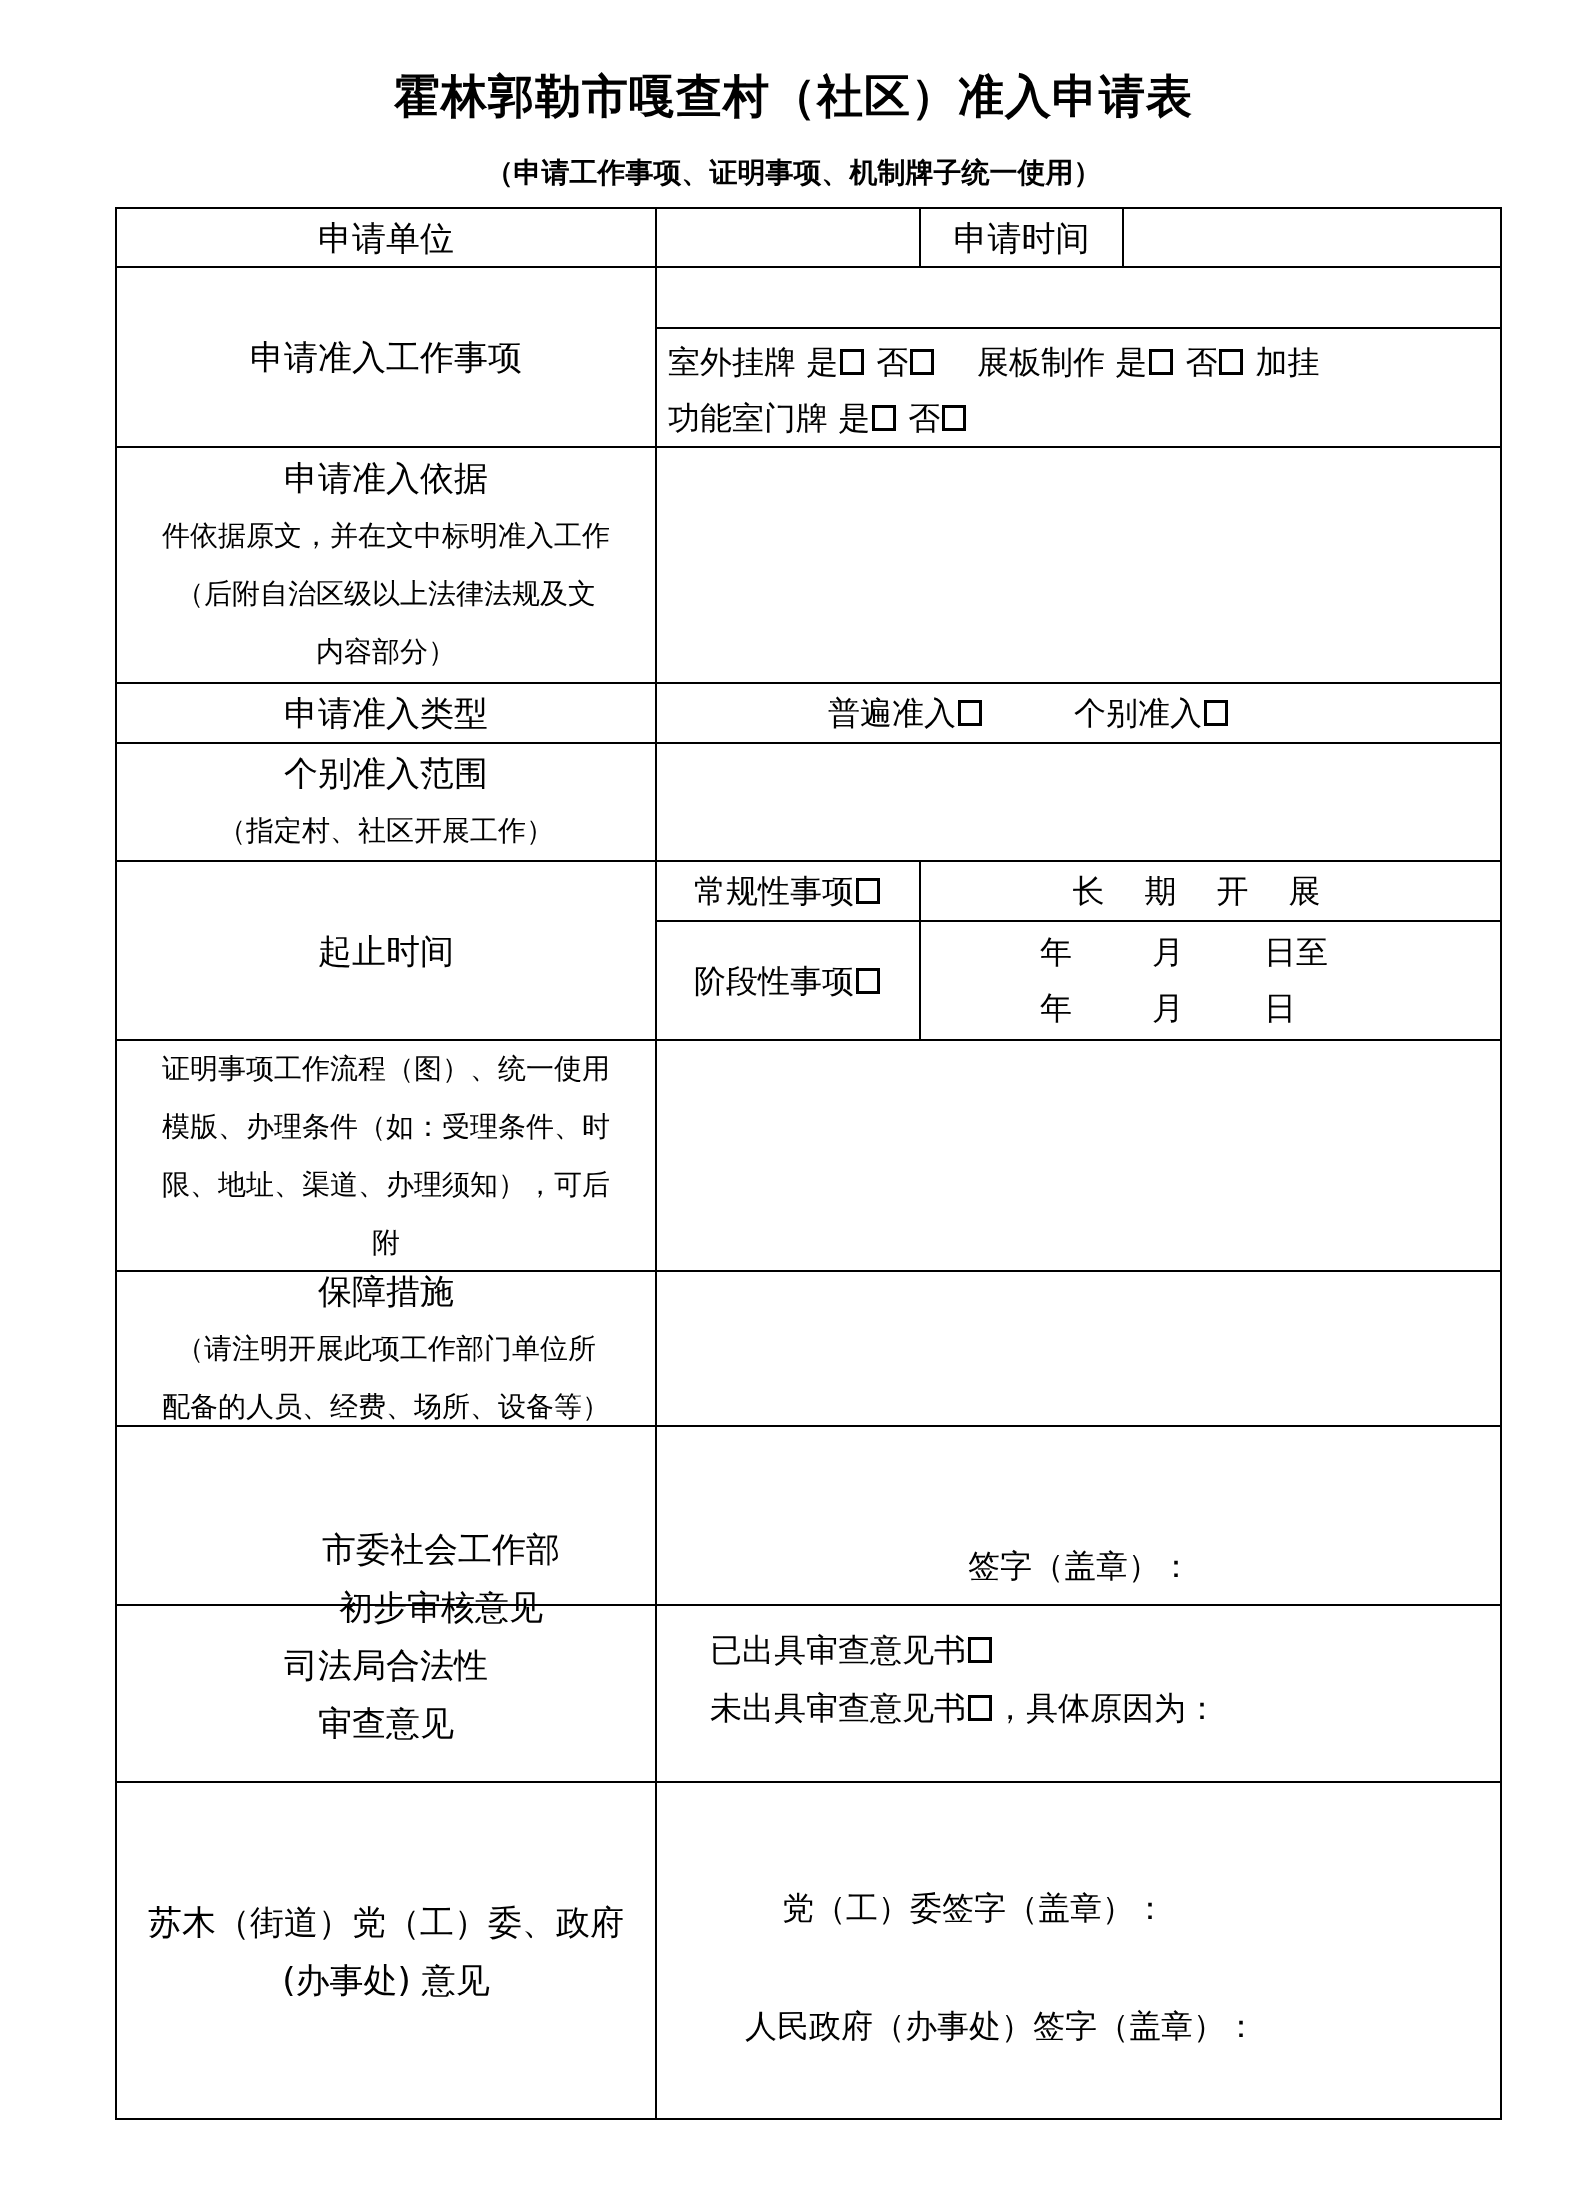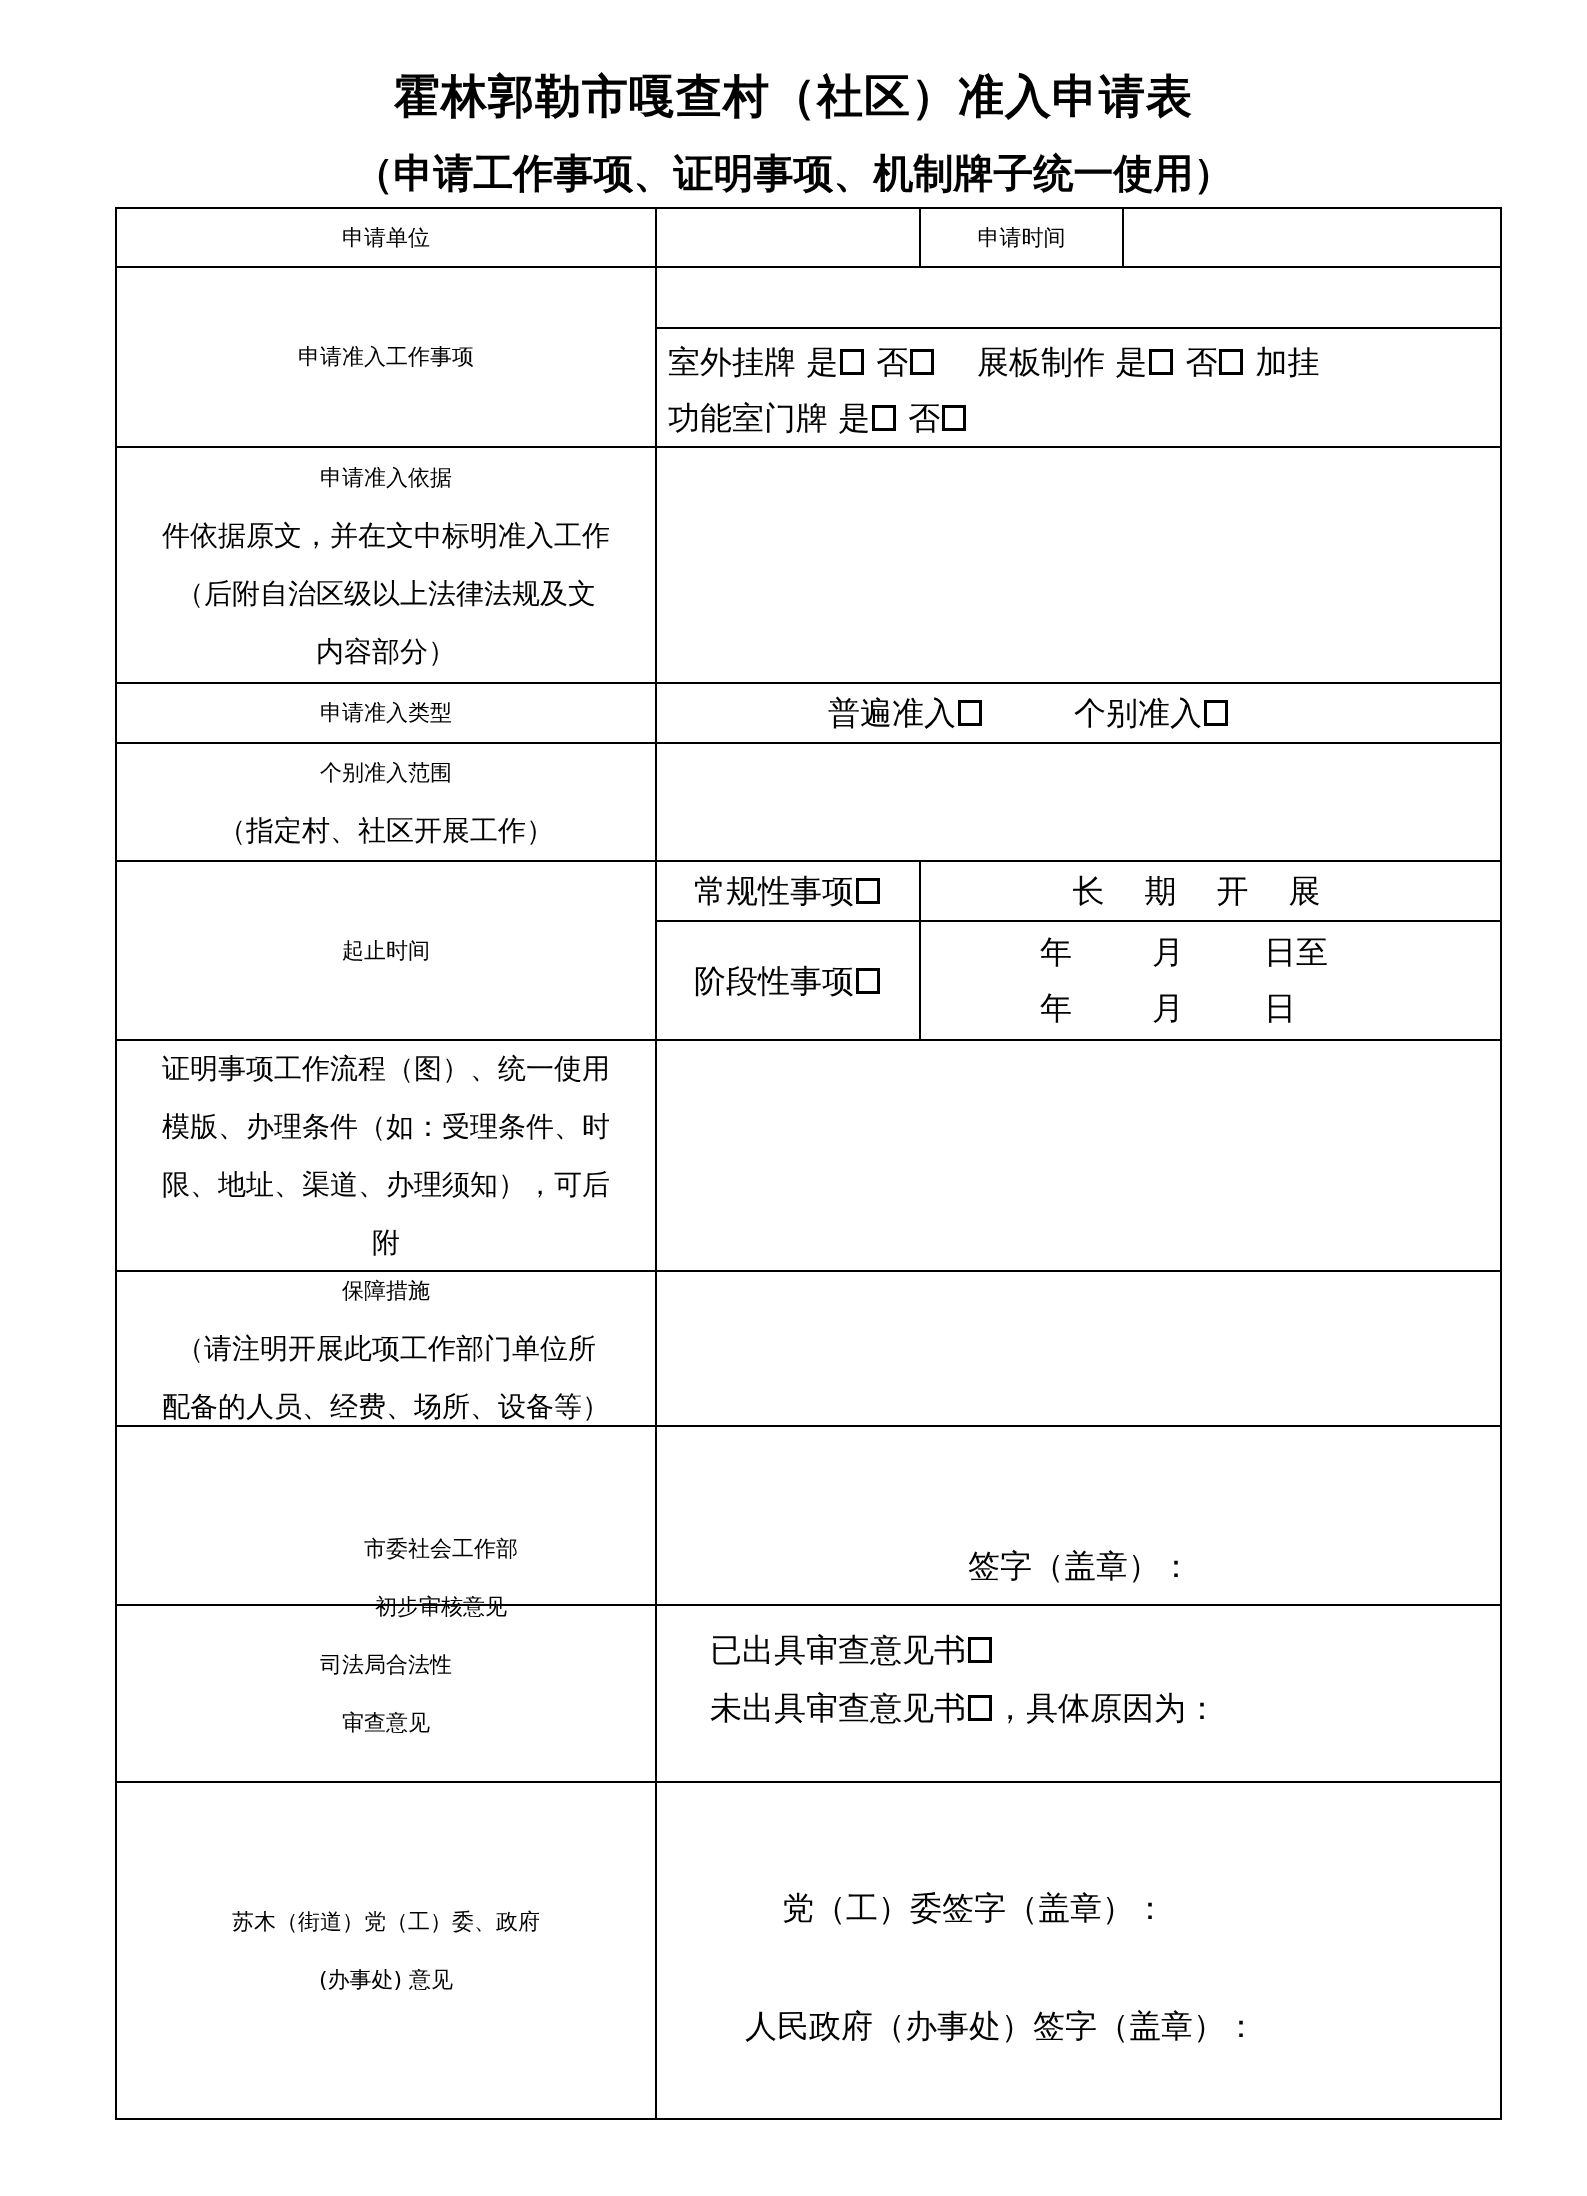--- a/index.html
+++ b/index.html
@@ -2,28 +2,28 @@
 <html><head>
 <meta charset="utf-8">
 <style>
   html, body { margin:0; padding:0; background:#ffffff; }
   body { width:1587px; height:2196px; position:relative; overflow:hidden; color:#000;
          font-family:"DejaVu Sans","Liberation Sans",sans-serif; }
   .title { position:absolute; left:0; width:1587px; top:66px; text-align:center;
            font-size:46px; font-weight:bold; letter-spacing:1px; line-height:60px;
            font-family:"DejaVu Serif","Liberation Serif",serif; }
   .subtitle { position:absolute; left:0; width:1587px; top:146px; text-align:center;
-              font-size:40px; font-weight:bold; line-height:54px;
+              font-size:28px; font-weight:bold; line-height:54px;
               font-family:"DejaVu Serif","Liberation Serif",serif; }
   .grid { position:absolute; left:0; top:0; width:1587px; height:2196px; }
   .line { position:absolute; background:#000; }
   .h { height:2px; }
   .v { width:2px; }
   .cell { position:absolute; display:flex; flex-direction:column; align-items:center; justify-content:center; text-align:center; box-sizing:border-box; }
-  .lbl { font-size:22px; line-height:58px; font-family:"DejaVu Sans","Liberation Sans",sans-serif; }
+  .lbl { font-size:34px; line-height:58px; font-family:"DejaVu Sans","Liberation Sans",sans-serif; }
   .note { font-size:28px; line-height:58px; font-family:"DejaVu Serif","Liberation Serif",serif; }
   .val { font-size:32px; line-height:58px; font-family:"DejaVu Serif","Liberation Serif",serif; }
   .box { display:inline-block; width:24px; height:26px; border:3px solid #000; box-sizing:border-box; vertical-align:-2px; margin:0 2px; }
   .lefttxt { position:absolute; font-size:32px; line-height:56px; font-family:"DejaVu Serif","Liberation Serif",serif; white-space:nowrap; }
 </style>
 </head>
 <body>
 
 <div class="title">霍林郭勒市嘎查村（社区）准入申请表</div>
 <div class="subtitle">（申请工作事项、证明事项、机制牌子统一使用）</div>

